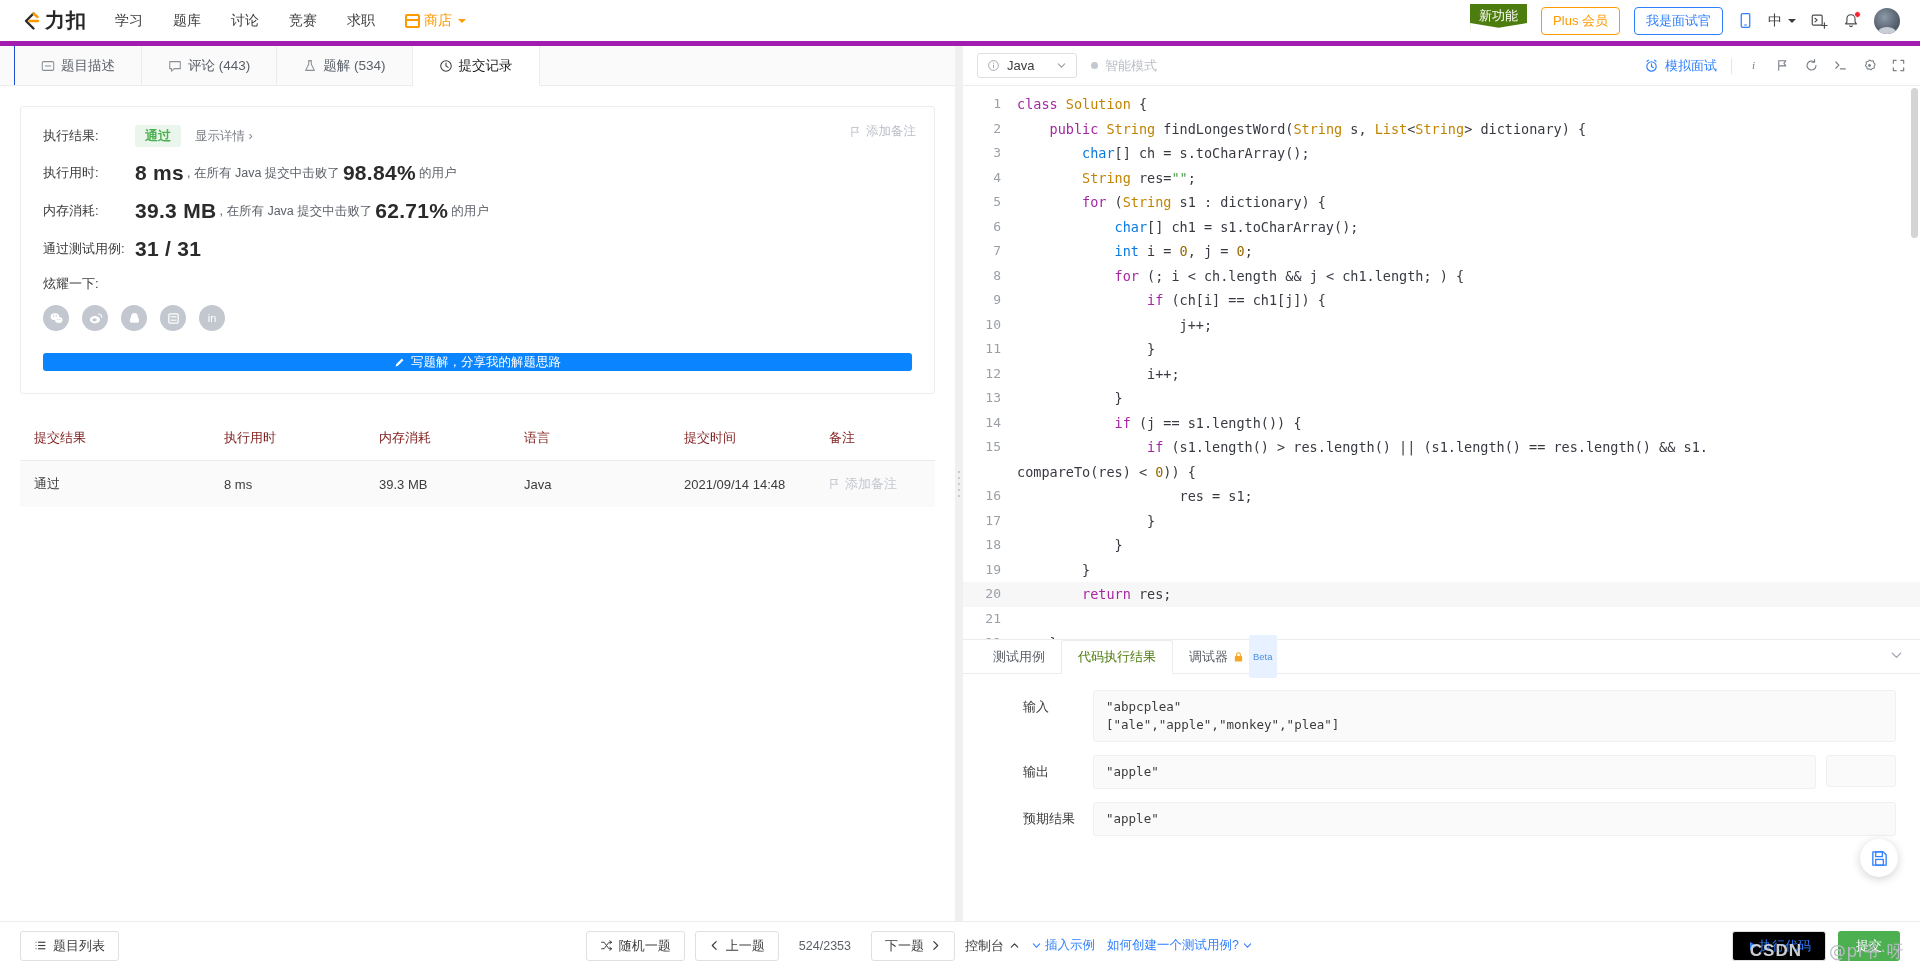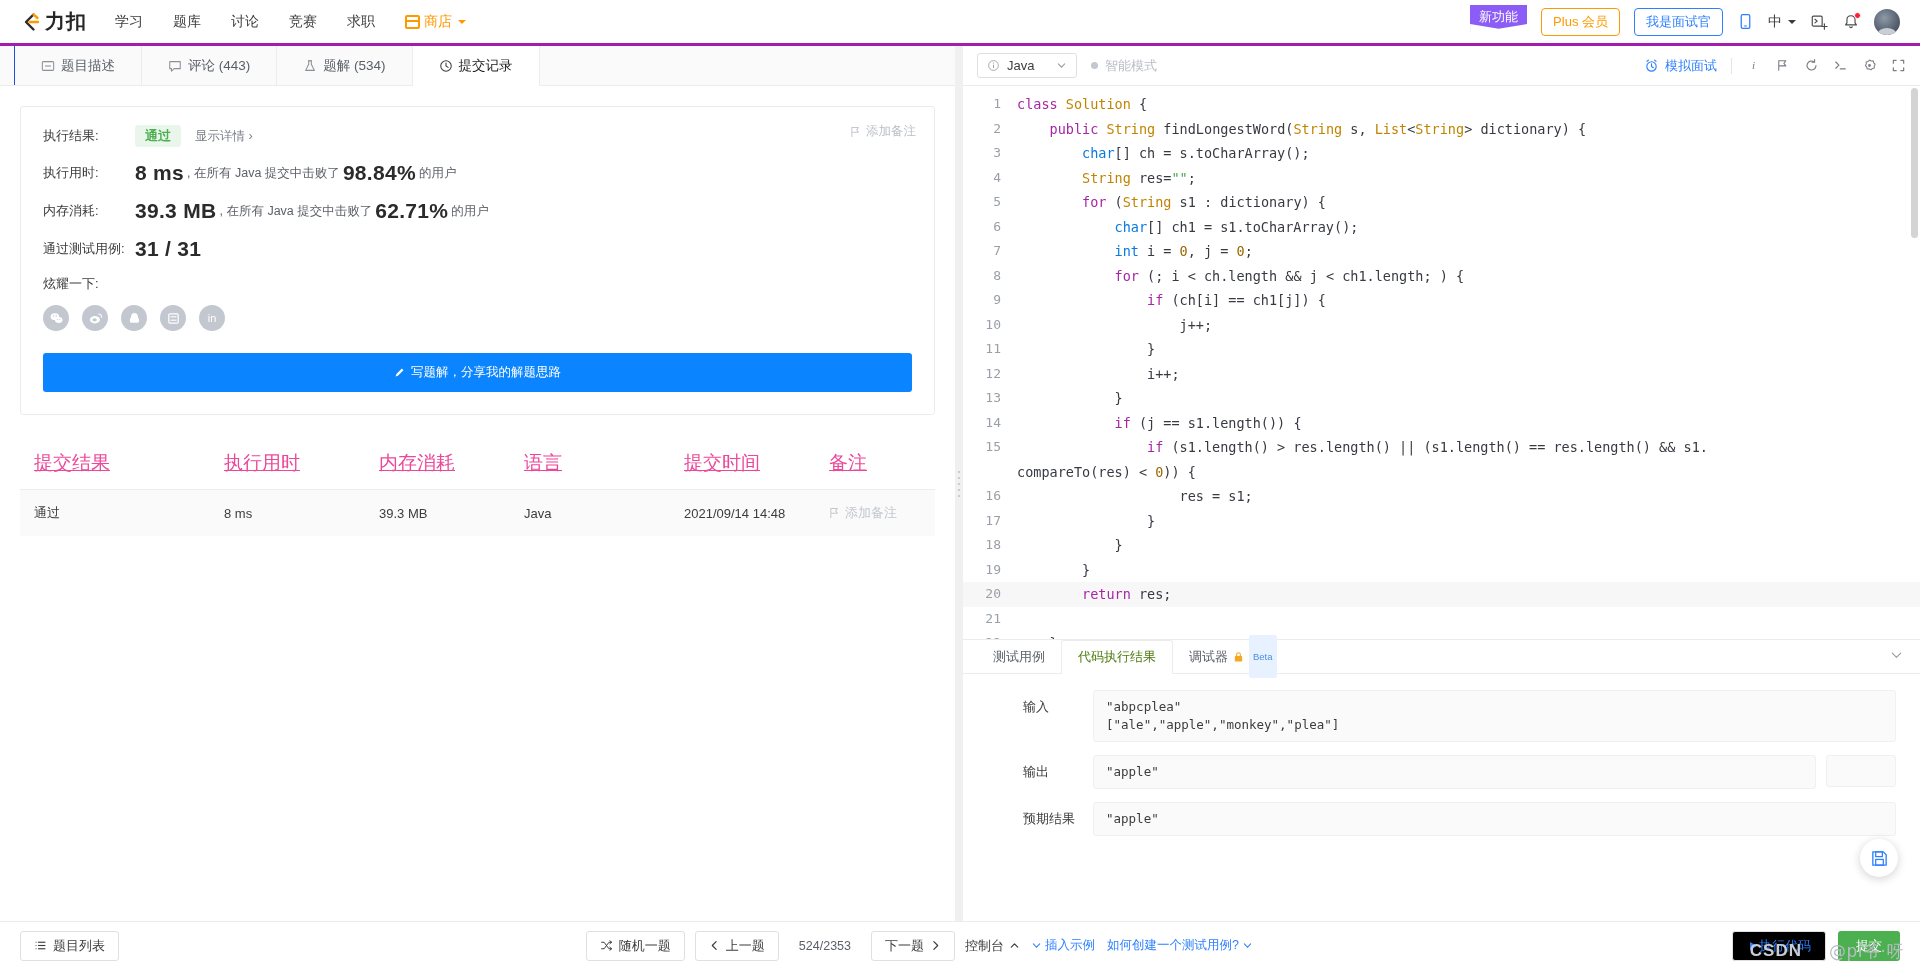--- a/index.html
+++ b/index.html
@@ -7,35 +7,35 @@
     width: 1920px; height: 969px;
     font-family: "Liberation Sans", "DejaVu Sans", sans-serif;
     background: #f0f0f0; overflow: hidden;
     -webkit-font-smoothing: antialiased;
   }
   .app { width: 1920px; height: 969px; display: flex; flex-direction: column; background:#fff; position:relative;}
 
   
   .topbar {
     height: 46px; min-height:46px; background: #fff; display: flex; align-items: center;
-    padding: 0 20px; border-bottom: 3px solid #a21caf; position: relative; z-index: 40;
+    padding: 0 20px; border-bottom: 5px solid #a21caf; position: relative; z-index: 40;
   }
   .logo { display:flex; align-items:center; gap:3px; margin-right: 28px; cursor:pointer;}
   .logo-mark { width:22px; height:22px; position:relative; }
   .logo-text { font-size: 20px; font-weight: 700; color:#262626; letter-spacing:1px;}
   .nav { display:flex; align-items:center; gap: 30px; }
   .nav-item { font-size: 14px; color: #3c3c3c; cursor:pointer; white-space:nowrap;}
   .nav-shop { display:flex; align-items:center; gap:4px; color:#f90; }
   .shop-ico { width:15px;height:14px;border:2px solid #f90; border-radius:2px; position:relative;}
   .shop-ico:after{content:"";position:absolute;left:-2px;right:-2px;top:3px;height:2px;background:#f90;}
   .caret { width:0;height:0;border-left:4px solid transparent;border-right:4px solid transparent;border-top:4px solid currentColor; margin-left:2px;}
   .spacer { flex:1; }
   .right-tools { display:flex; align-items:center; gap:14px; }
   .ribbon {
-    background:#8b5cf6; color:#fff; font-size:13px; padding:5px 9px 9px; position:relative;
+    background:#4d7c0f; color:#fff; font-size:13px; padding:5px 9px 9px; position:relative;
     margin-top:-6px; line-height:1; cursor:pointer;
   }
   .ribbon:after{
     content:""; position:absolute; left:0; bottom:-0px; width:100%; height:8px; background:#0a84ff;
     clip-path: polygon(0 0, 50% 60%, 100% 0, 100% 100%, 0 100%);
     background:#fff;
   }
   .pill {
     font-size:13px; padding:4px 11px; border-radius:4px; cursor:pointer; white-space:nowrap; line-height:18px;
   }
@@ -87,29 +87,28 @@
   .detail-link { color:#7a7f87; font-size:12.5px; margin-left:14px; cursor:pointer;}
   .big-num { font-size:21px; font-weight:700; color:#2b2b2b; letter-spacing:.3px;}
   .sub-txt { font-size:12.5px; color:#5d6168; margin:0 3px;}
   .share-label { font-size:13px; color:#3c3c3c; margin-bottom:12px;}
   .share-icons { display:flex; gap:13px; }
   .sico {
     width:26px;height:26px;border-radius:50%;background:#c3c7cf;display:flex;align-items:center;justify-content:center;
     color:#fff;font-size:11px;cursor:pointer;
   }
   .write-btn {
-    margin-top:22px; height:39px; background:#0a84ff; color:#fff; border-radius:3px; display:flex;
+    margin-top:22px; height:18px; background:#0a84ff; color:#fff; border-radius:3px; display:flex;
     align-items:center; justify-content:center; gap:6px; font-size:12.5px; cursor:pointer;
   }
 
   .sub-table { width:100%; max-width:915px; margin-top:22px; border-collapse:collapse; font-size:13px;}
   .sub-table th {
-    text-align:left; font-weight:400; color:#ec4899; padding:13px 0 13px 14px; border-bottom:1px solid #ececec;
-    font-size:19px;
-    text-decoration:underline;
+    text-align:left; font-weight:400; color:#7f1d1d; padding:13px 0 13px 14px; border-bottom:1px solid #ececec;
+    font-size:13px;
   }
   .sub-table td { padding:14px 0 14px 14px; color:#3c3c3c; font-size:13px;}
   .sub-table tbody tr { background:#fafafa; }
   .st-pass { color:#4caf50; }
   .st-time { color:#9aa0a8; }
   .td-note { color:#c3c7cf; display:flex;align-items:center;gap:5px;}
   .col-1{width:190px} .col-2{width:155px} .col-3{width:145px} .col-4{width:160px} .col-5{width:145px}
 
   
   .ed-toolbar {

